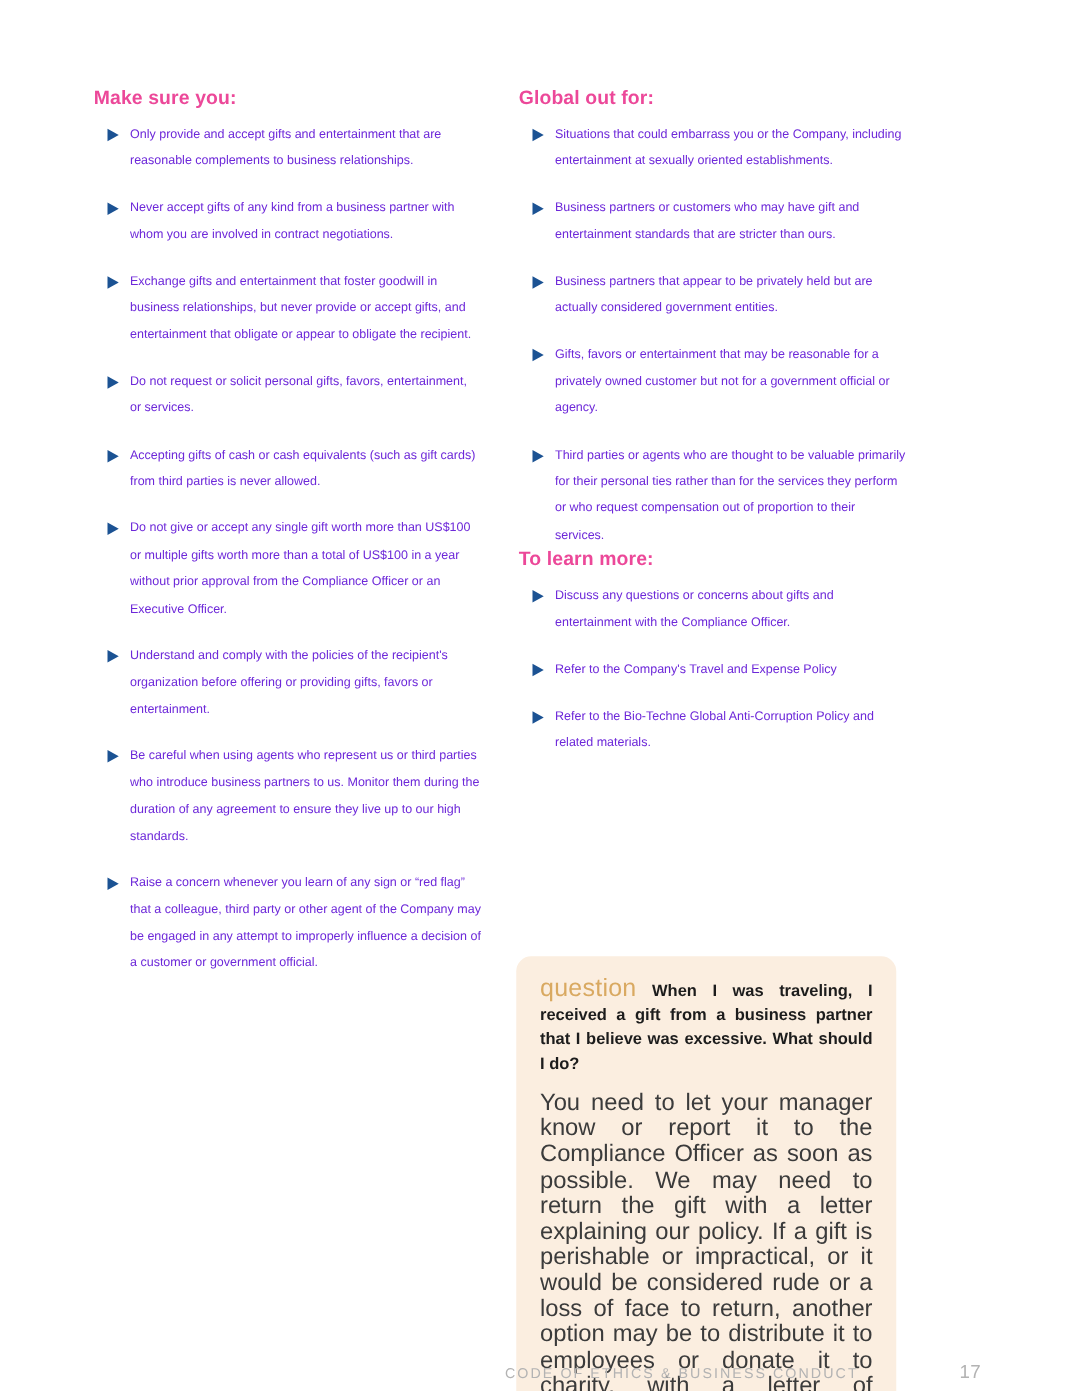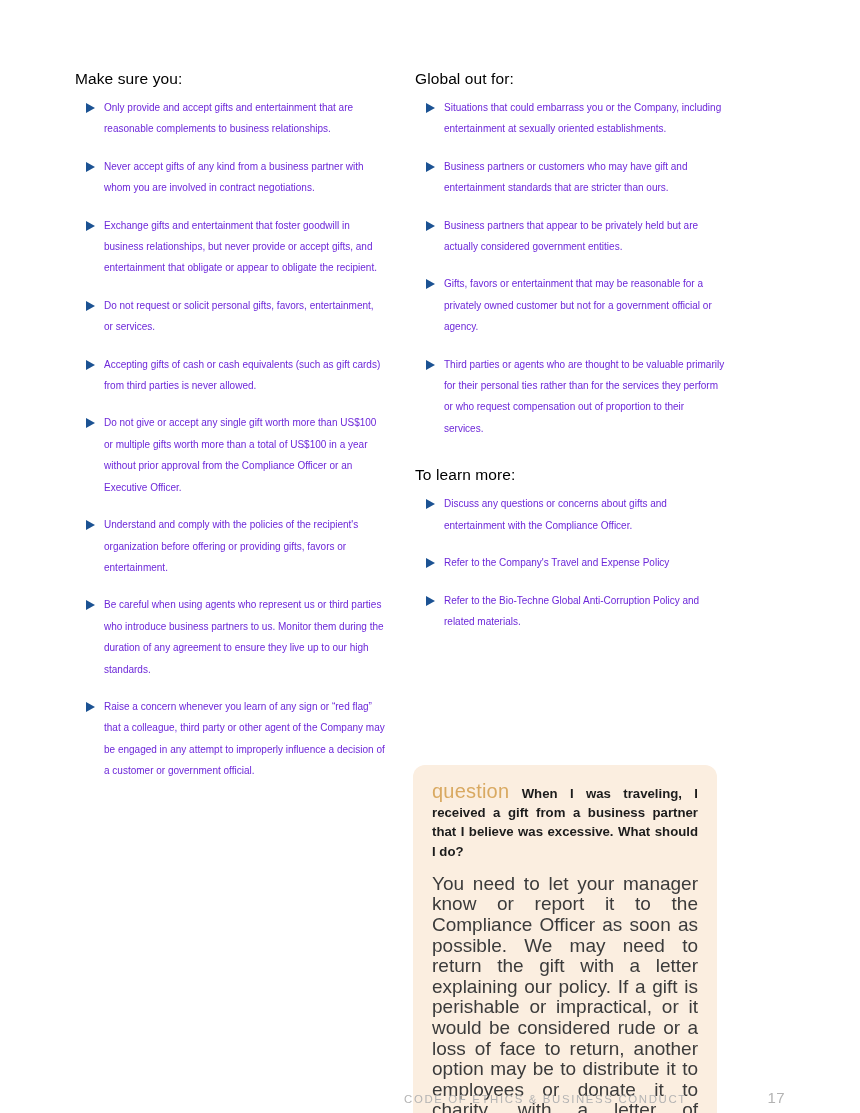--- a/index.html
+++ b/index.html
@@ -29,27 +29,27 @@
     top: 70px;
     width: 710px;
     display: flex;
     gap: 30px;
   }
 
   .col-left  { width: 310px; }
   .col-right { width: 310px; }
 
   .section-heading {
-    color: #000000;
+    color: #ec4899;
     font-size: 15.5px;
-    font-weight: normal;
+    font-weight: bold;
     margin: 0 0 9px 0;
     letter-spacing: 0.1px;
   }
-  .section-heading.spaced { margin-top: 27px; }
+  .section-heading.spaced { }
 
   ul.bullets {
     list-style: none;
     margin: 0;
     padding: 0;
   }
   ul.bullets li {
     position: relative;
     padding-left: 29px;
     margin-bottom: 16px;

